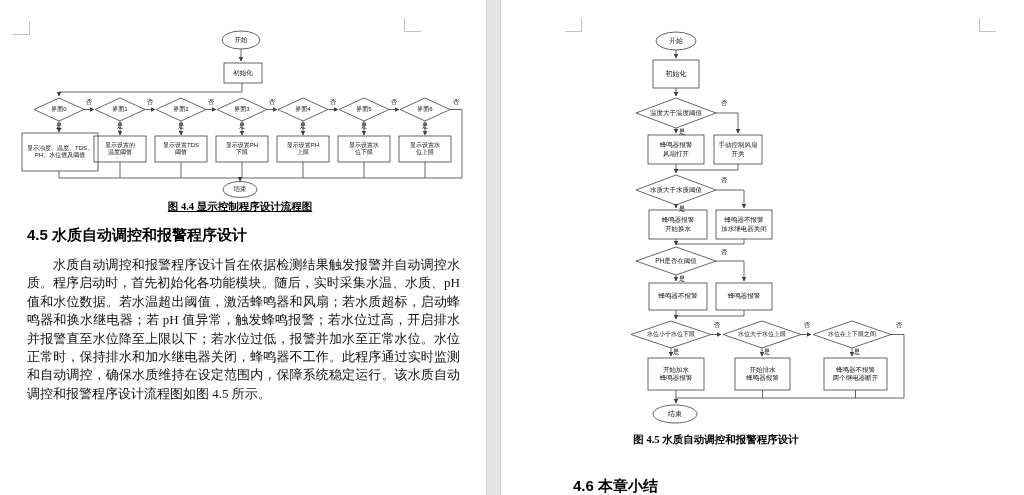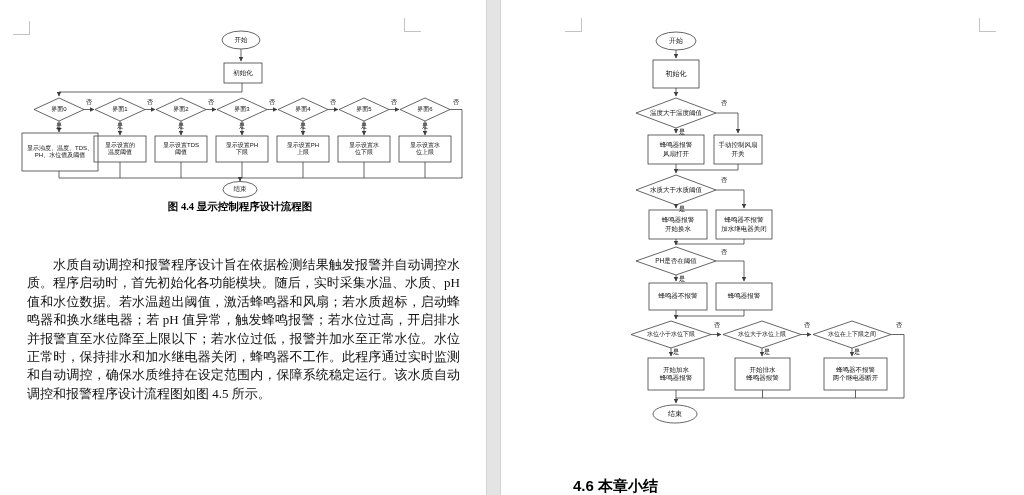--- a/index.html
+++ b/index.html
@@ -121,22 +121,23 @@
 下限</div>
     <div class="fl f6" style="left:277px;top:136px;width:52px;height:26px;">显示设置PH
 上限</div>
     <div class="fl f6" style="left:338px;top:136px;width:52px;height:26px;">显示设置水
 位下限</div>
     <div class="fl f6" style="left:399px;top:136px;width:52px;height:26px;">显示设置水
 位上限</div>
 
     <div class="fl f65" style="left:223px;top:181px;width:34px;height:17px;">结束</div>
 
-    <div class="cap" style="left:0;top:200px;width:480px;">图 4.4 显示控制程序设计流程图</div>
-
+    <div class="cap" style="left:0;top:200px;width:480px;text-decoration:underline;">图 4.4 显示控制程序设计流程图</div>
+
+    <div class="hd" style="left:27px;top:226px;">4.5 水质自动调控和报警程序设计</div>
     <div class="body-text" style="left:27px;top:256px;width:433px;">水质自动调控和报警程序设计旨在依据检测结果触发报警并自动调控水质。程序启动时，首先初始化各功能模块。随后，实时采集水温、水质、pH 值和水位数据。若水温超出阈值，激活蜂鸣器和风扇；若水质超标，启动蜂鸣器和换水继电器；若 pH 值异常，触发蜂鸣报警；若水位过高，开启排水并报警直至水位降至上限以下；若水位过低，报警并加水至正常水位。水位正常时，保持排水和加水继电器关闭，蜂鸣器不工作。此程序通过实时监测和自动调控，确保水质维持在设定范围内，保障系统稳定运行。该水质自动调控和报警程序设计流程图如图 4.5 所示。</div>
   </div>
 
   <div class="pg pg-right">
     <div class="crop crop-vr" style="left:64px;top:18px;"></div>
     <div class="crop crop-vl" style="left:478px;top:18px;"></div>
 
     <svg class="fc" width="524" height="495">
       <defs>
         <marker id="ahR" markerUnits="userSpaceOnUse" markerWidth="5" markerHeight="5" refX="4.5" refY="2.5" orient="auto">
@@ -226,16 +227,17 @@
     <div class="fl tag" style="left:352px;top:348px;width:8px;height:9px;">是</div>
     <div class="fl f65" style="left:147px;top:358px;width:56px;height:32px;">开始加水
 蜂鸣器报警</div>
     <div class="fl f65" style="left:234px;top:358px;width:55px;height:32px;">开始排水
 蜂鸣器报警</div>
     <div class="fl f65" style="left:323px;top:358px;width:63px;height:32px;">蜂鸣器不报警
 两个继电器断开</div>
 
     <div class="fl f7" style="left:152px;top:405px;width:44px;height:17px;">结束</div>
 
+    <div class="cap" style="left:0;top:433px;width:430px;">图 4.5 水质自动调控和报警程序设计</div>
     <div class="hd" style="left:72px;top:477px;">4.6 本章小结</div>
   </div>
 
 </div>
 
 </body></html>

